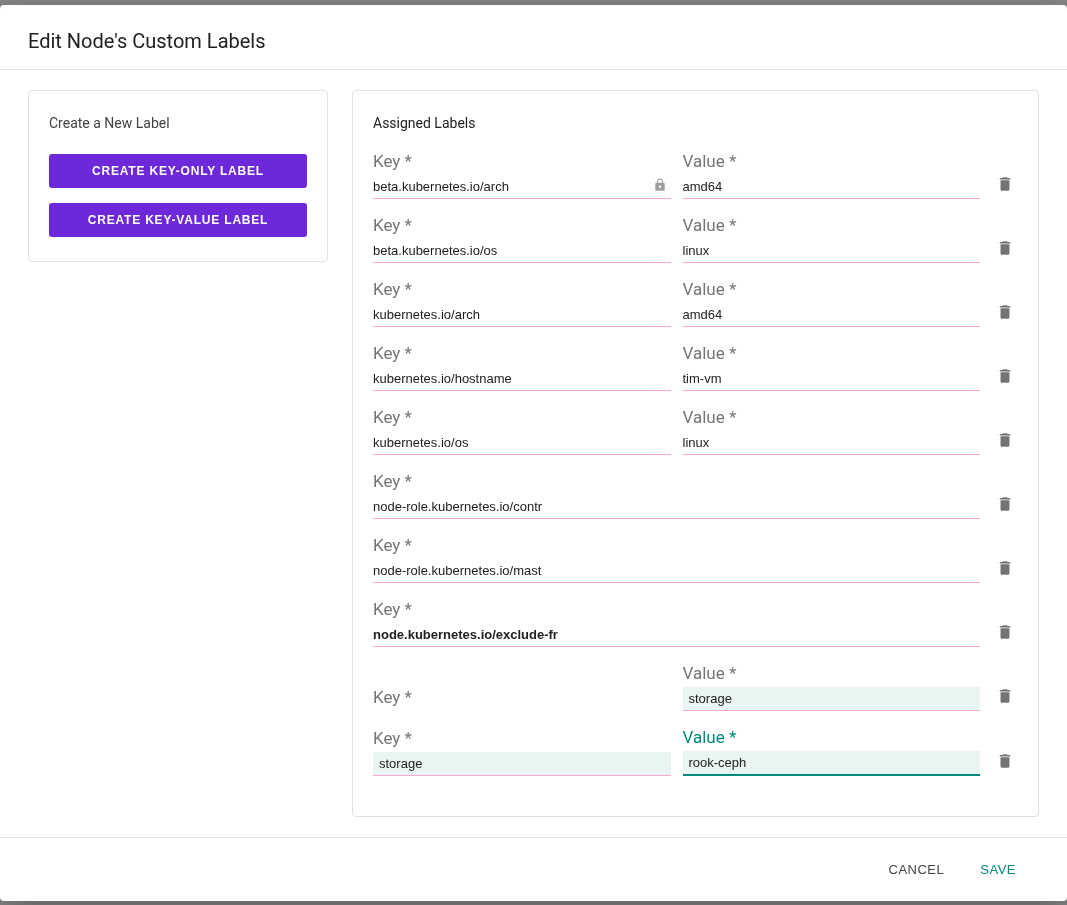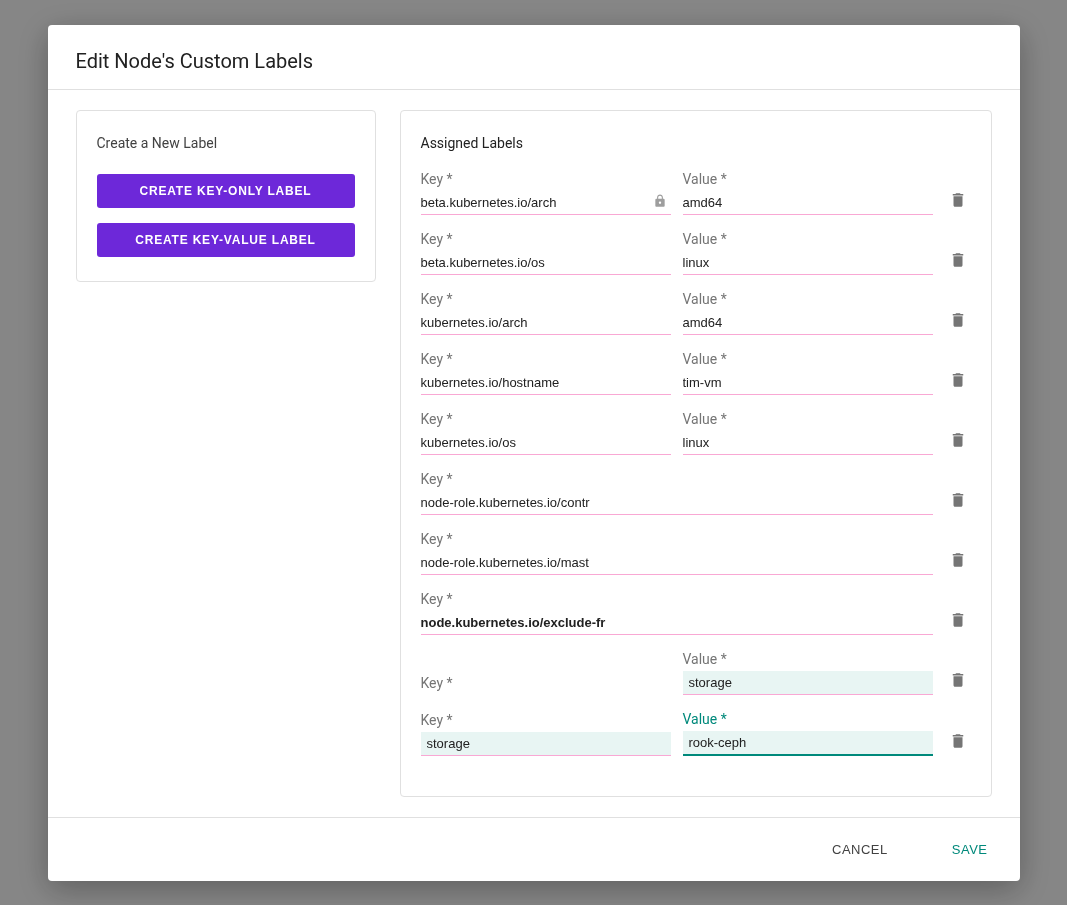--- a/index.html
+++ b/index.html
@@ -16,21 +16,21 @@
       position: fixed;
       top: 0; left: 0; right: 0; bottom: 0;
       background: rgba(0,0,0,0.4);
       display: flex;
       align-items: center;
       justify-content: center;
     }
     .dialog {
       background: #fff;
       border-radius: 4px;
-      width: 972px;
+      width: 1067px;
       max-width: 100%;
       box-shadow: 0 8px 32px rgba(0,0,0,0.3);
       display: flex;
       flex-direction: column;
       max-height: 905px;
       justify-content: center;
     }
     .dialog-header {
       padding: 24px 28px 16px 28px;
       border-bottom: 1px solid #e0e0e0;
@@ -101,21 +101,21 @@
       align-items: flex-end;
       gap: 12px;
       margin-bottom: 16px;
     }
     .field-group {
       display: flex;
       flex-direction: column;
       flex: 1;
     }
     .field-label {
-      font-size: 14px;
+      font-size: 17px;
       color: #757575;
       margin-bottom: 4px;
     }
     .field-label.active {
       color: #00897b;
     }
     .field-input {
       border: none;
       border-bottom: 1px solid #f9a8d4;
       outline: none;
@@ -148,22 +148,22 @@
       position: absolute;
       right: 4px;
       bottom: 4px;
       color: #9e9e9e;
       font-size: 14px;
     }
     .dialog-footer {
       display: flex;
       justify-content: flex-end;
       align-items: center;
-      padding: 16px 20px;
-      gap: 40px;
+      padding: 16px 39px;
+      gap: 12px;
       border-top: 1px solid #e0e0e0;
     }
     .btn-cancel {
       background: none;
       border: none;
       color: #424242;
       font-size: 13px;
       font-weight: 500;
       letter-spacing: 0.5px;
       cursor: pointer;

